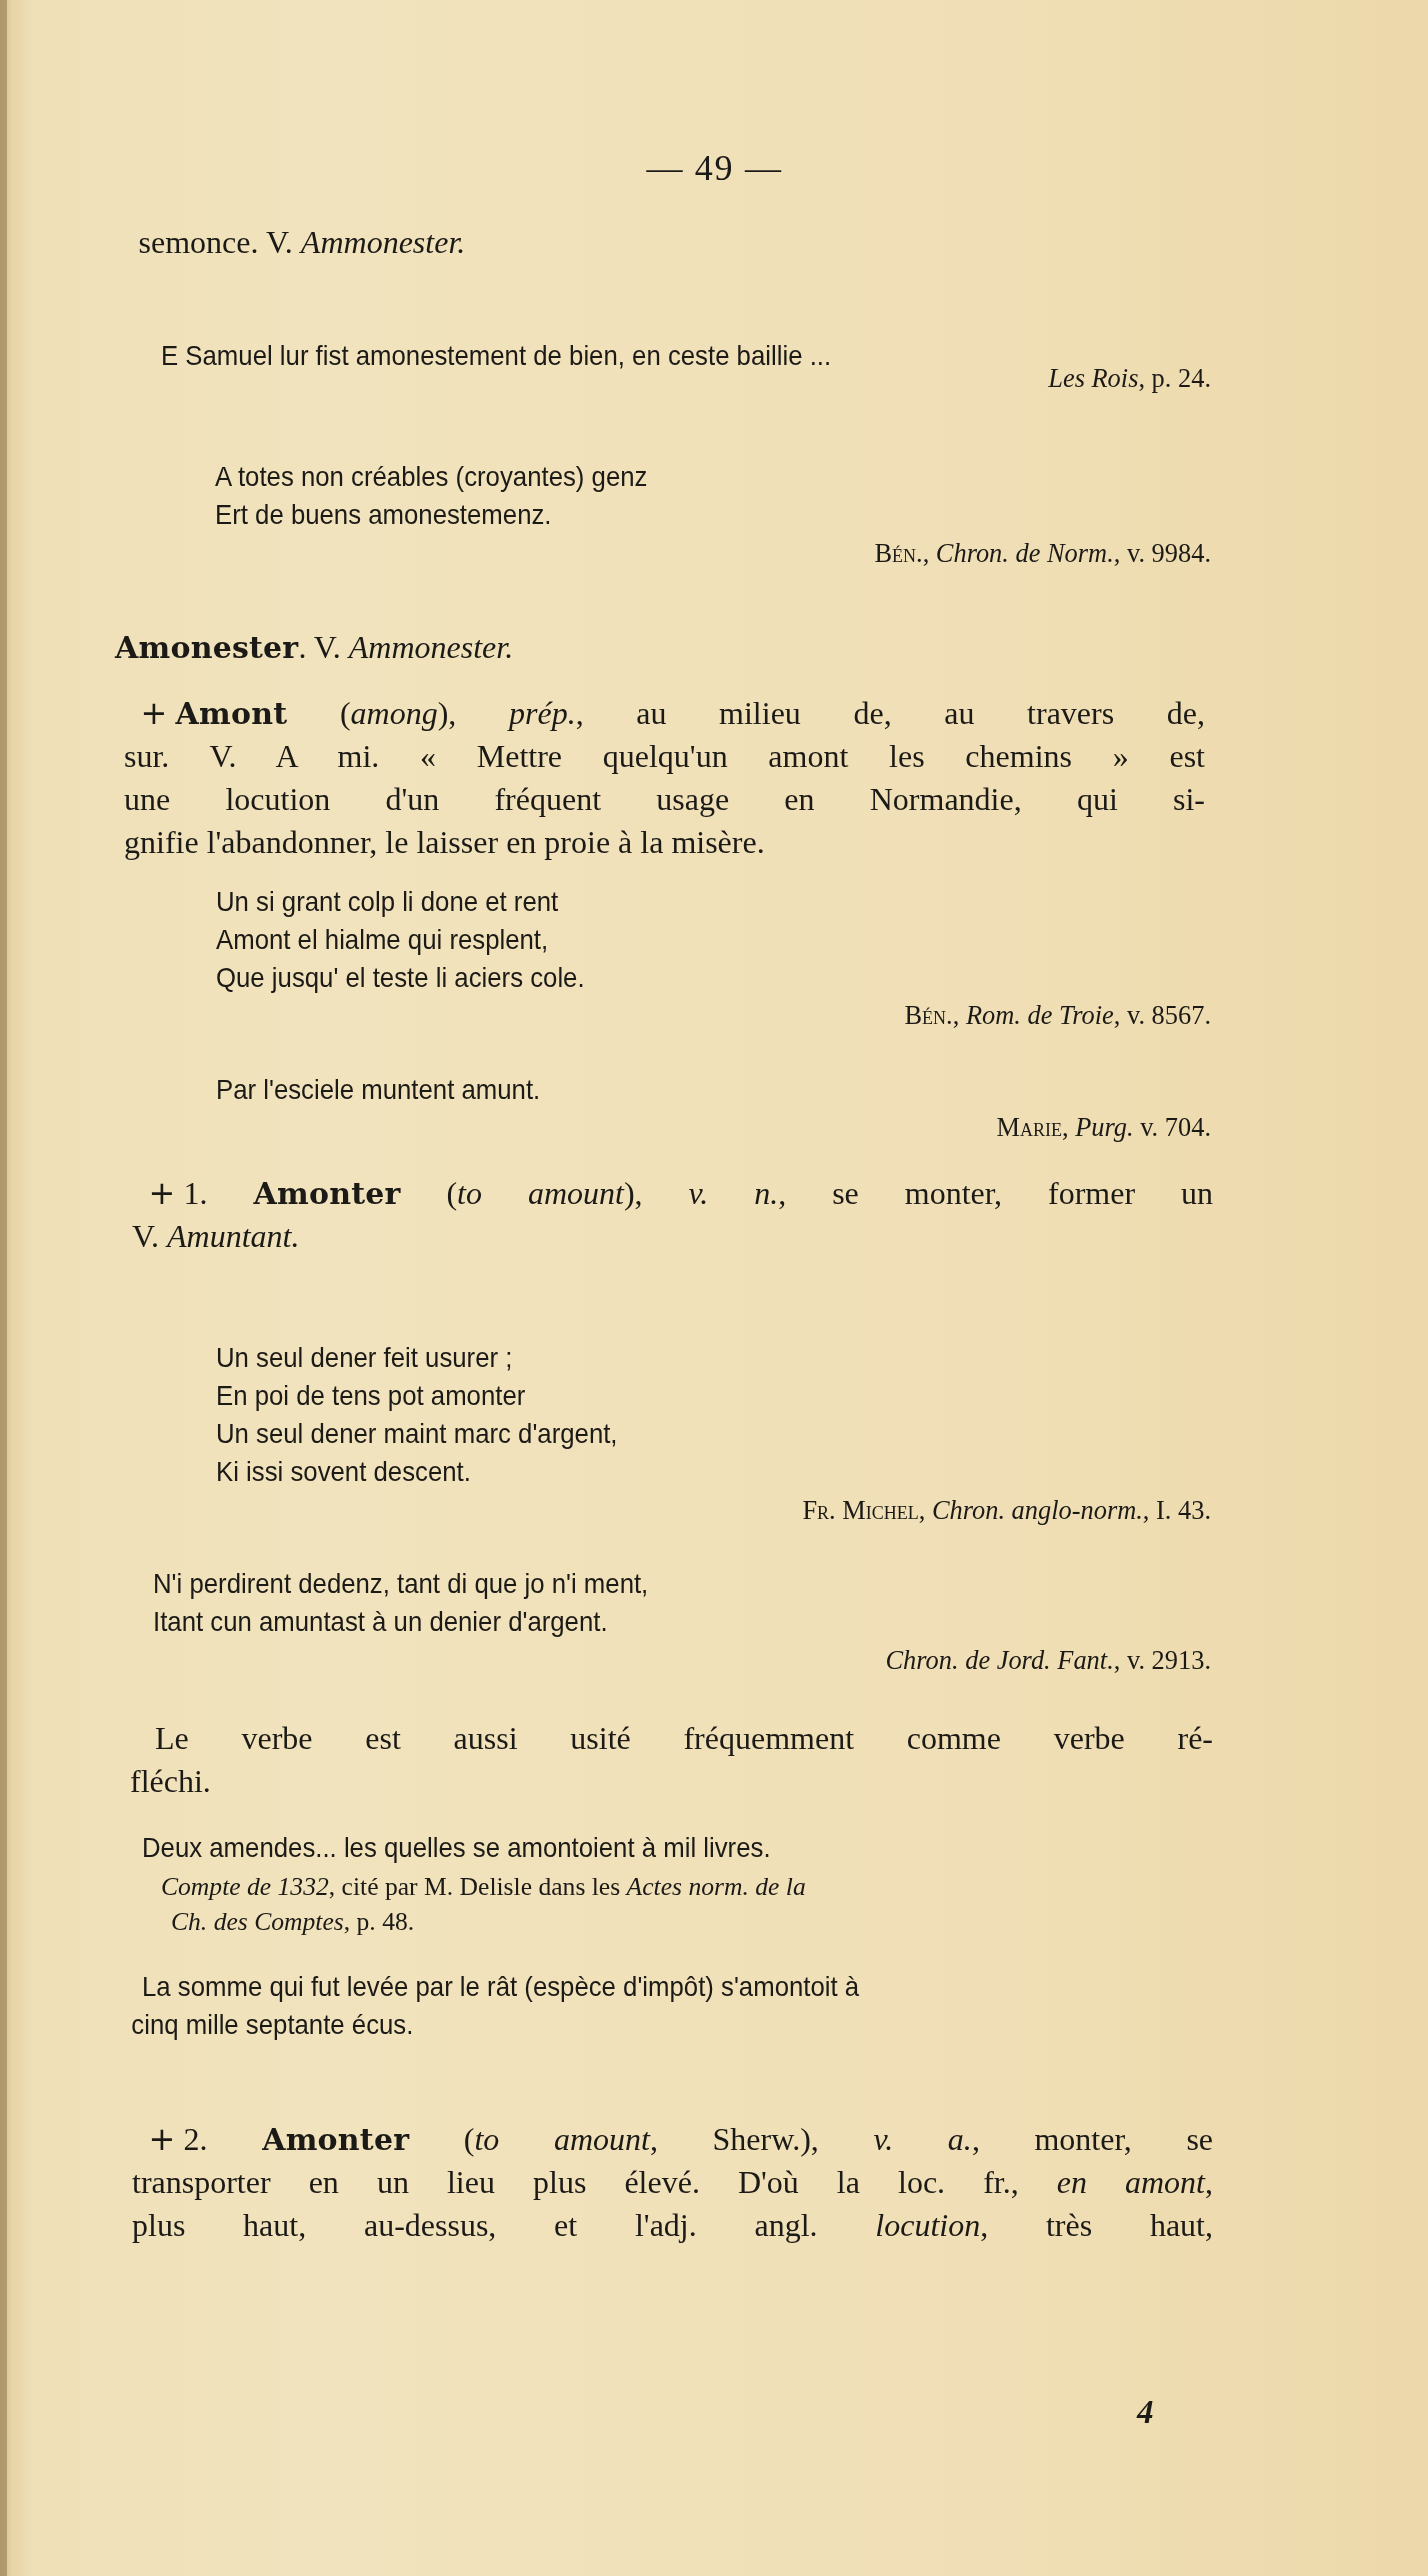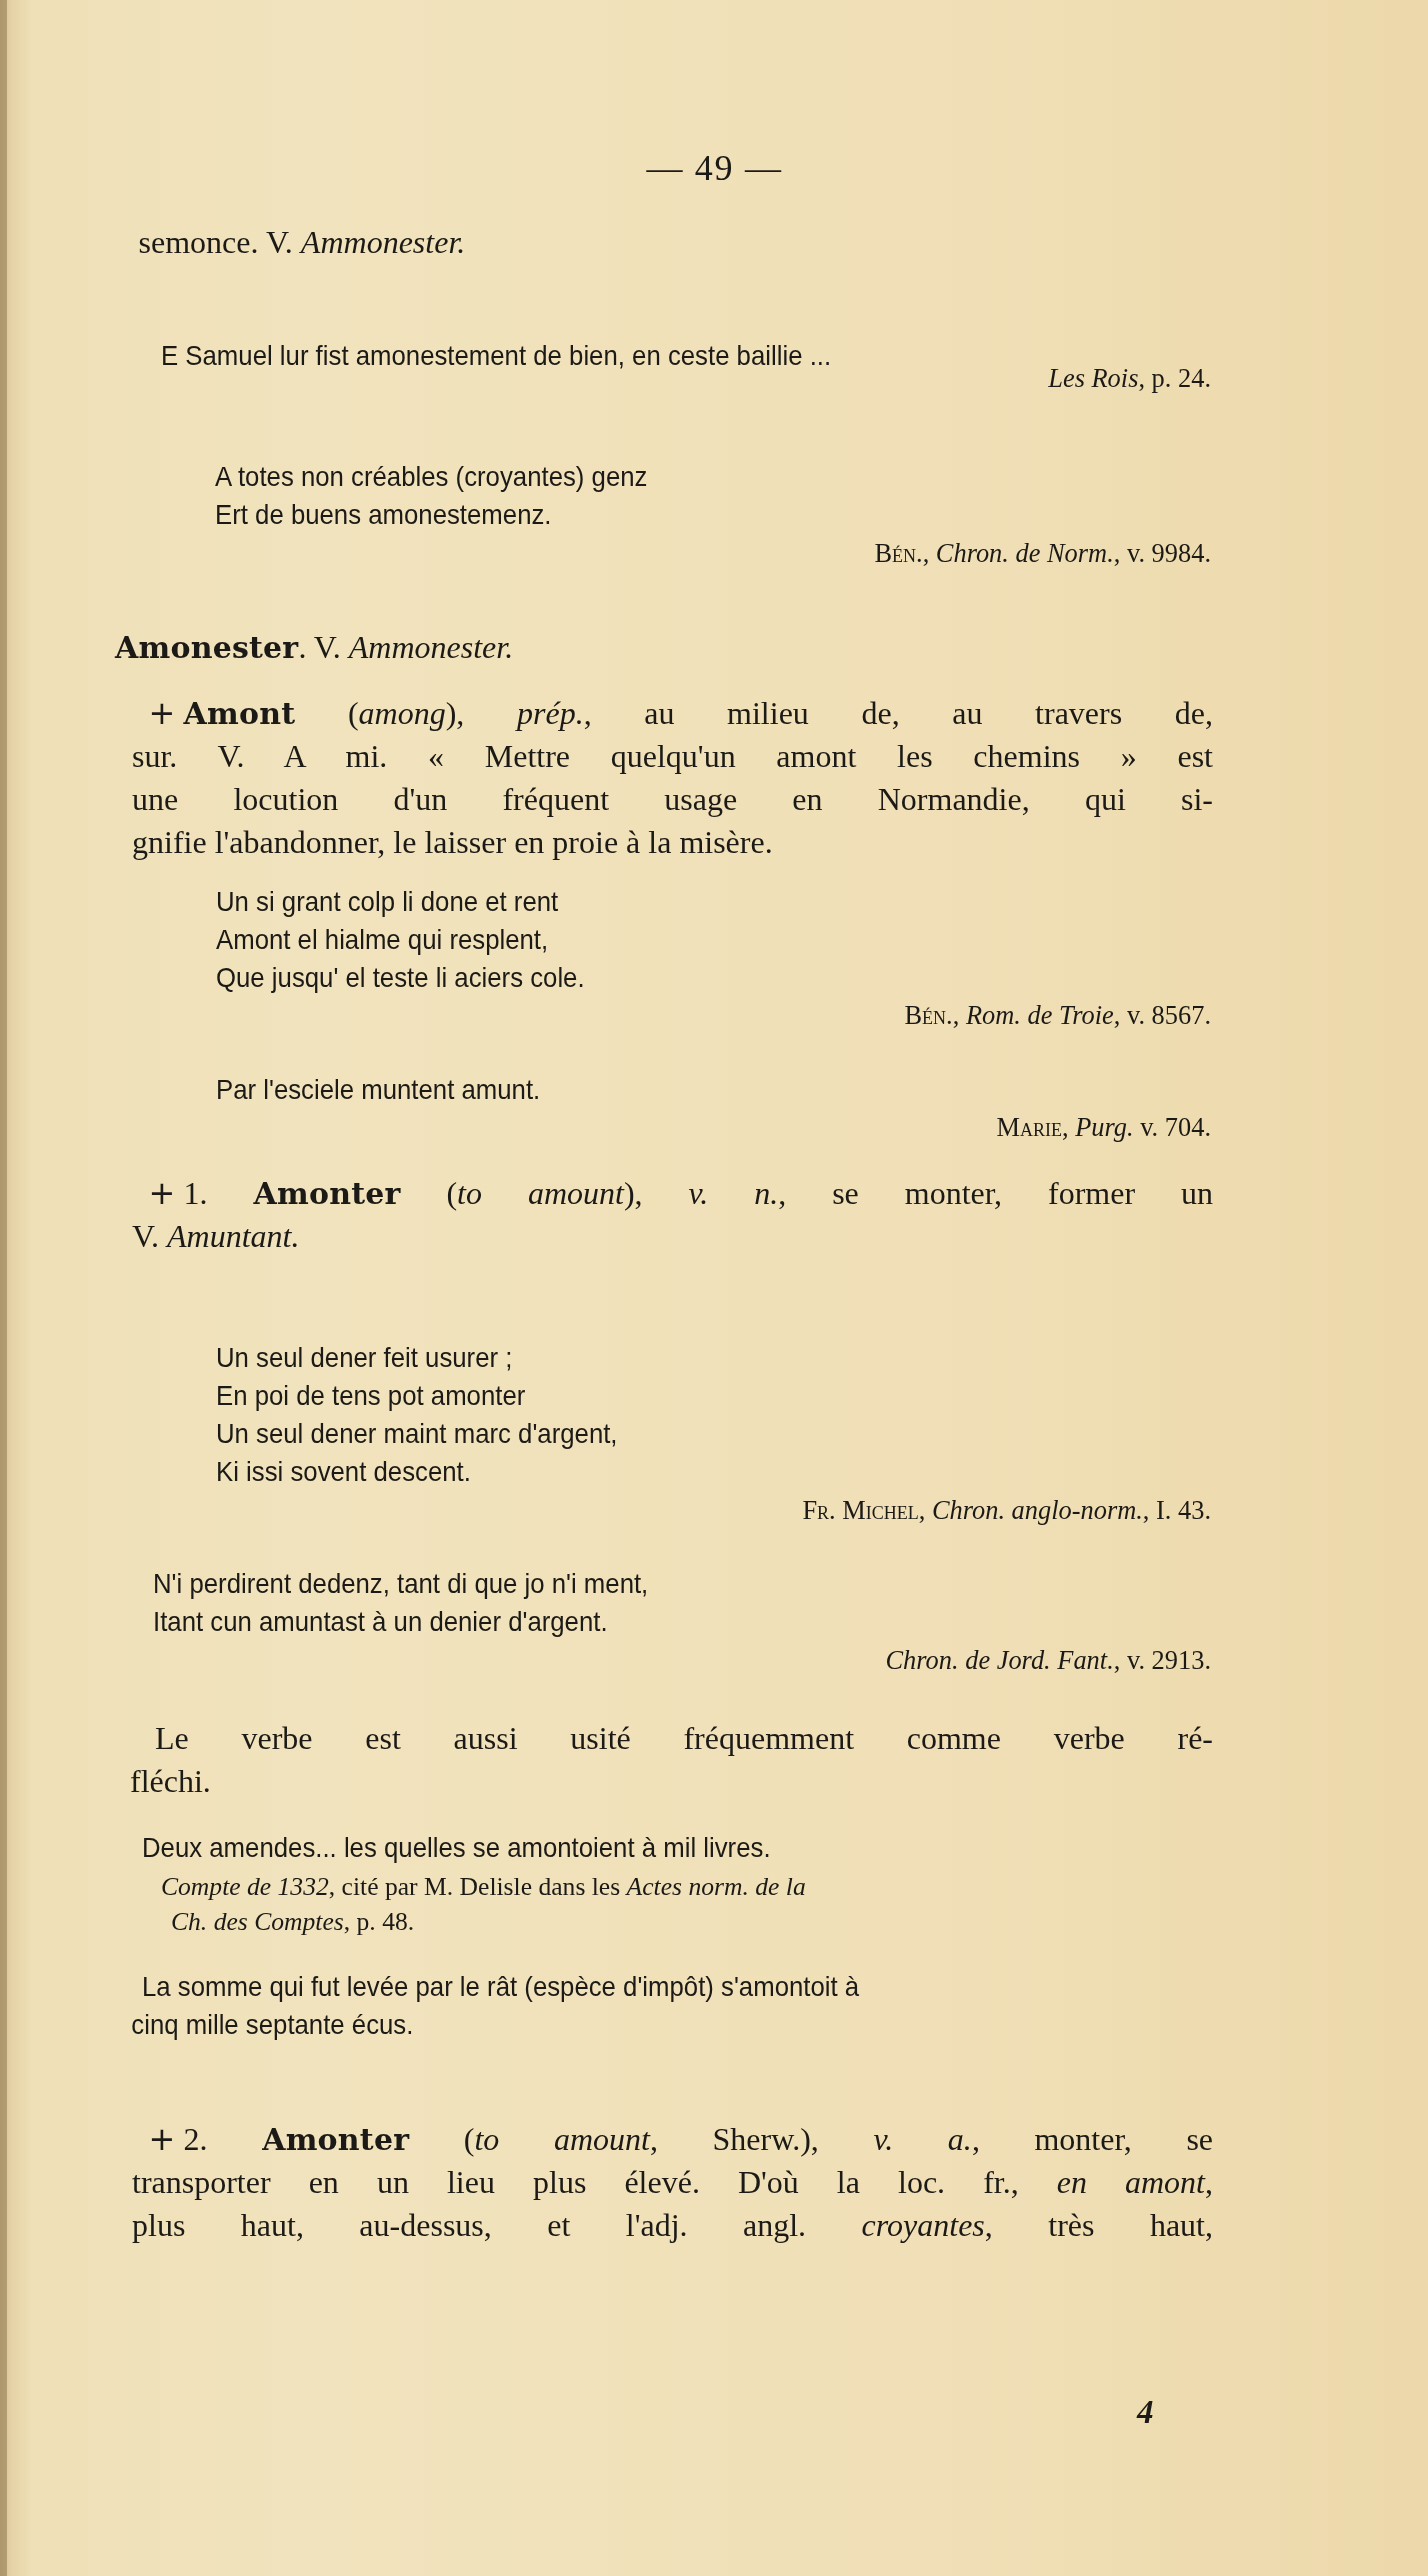--- a/index.html
+++ b/index.html
@@ -53,21 +53,21 @@
   <div class="src" style="top:535px;">
     <span class="sc">Bén.</span>, <i>Chron. de Norm.</i><span>, v. 9984.</span>
   </div>
 
   <div class="p" style="top:626px; left:115px;">
     <span class="line">
       <span class="hw">Amonester</span><span>. V. </span><i>Ammonester.</i>
     </span>
   </div>
 
-  <div class="p" style="top:692px; left:132px; width:1081px;">
+  <div class="p" style="top:692px; left:124px; width:1081px;">
     <span class="justline" style="padding-left:16.5px;">
       <span class="cross">+</span><span class="hw">Amont</span><span> (</span><i>among</i><span>),</span><i> prép.</i><span>, au milieu de, au travers de,</span>
     </span>
     <span class="justline">sur. V. A mi. « Mettre quelqu'un amont les chemins » est</span>
     <span class="justline">une locution d'un fréquent usage en Normandie, qui si-</span>
     <span class="line">gnifie l'abandonner, le laisser en proie à la misère.</span>
   </div>
 
   <div class="q" style="left:216px; top:883px;">
     <span class="line">Un si grant colp li done et rent</span>
@@ -135,20 +135,20 @@
   </div>
 
   <div class="p" style="top:2118px; left:132px; width:1081px;">
     <span class="justline" style="padding-left:16.5px;">
       <span class="cross">+</span><span>2.</span> <span class="hw">Amonter</span><span> (</span><i>to amount</i><span>, Sherw.), </span><i>v. a.</i><span>, monter, se</span>
     </span>
     <span class="justline">
       <span>transporter en un lieu plus élevé. D'où la loc. fr., </span><i>en amont</i><span>,</span>
     </span>
     <span class="justline">
-      <span>plus haut, au-dessus, et l'adj. angl. </span><i>croyantes</i><span>, très haut,</span>
+      <span>plus haut, au-dessus, et l'adj. angl. </span><i>locution</i><span>, très haut,</span>
     </span>
   </div>
 
   <div class="sig">4</div>
 
 </div>
 
 
 </body></html>

